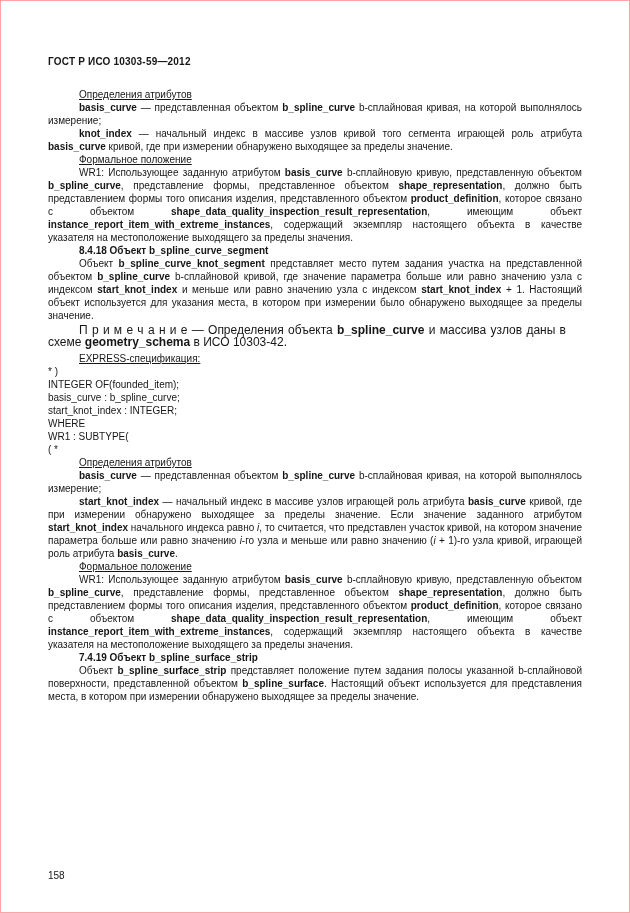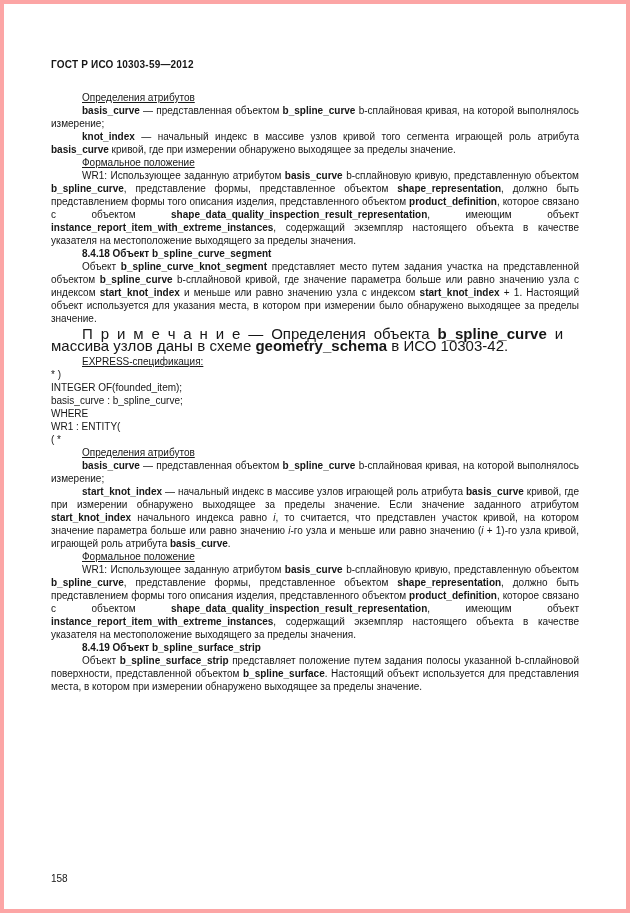--- a/index.html
+++ b/index.html
@@ -6,34 +6,34 @@
   html, body { background: #ffffff; }
   body {
     width: 630px; height: 913px;
     font-family: "Liberation Sans", sans-serif;
     color: #161616;
   }
   .page {
     position: relative;
     width: 630px; height: 913px;
     background: #ffffff;
-    border: 4px solid #fca5a5;
+    border: 1px solid #fca5a5;
     padding: 50px 47px 0 47px;
     overflow: hidden;
   }
   .page-header { margin-bottom: 19px; }
   .header-title {
     font-weight: bold;
     font-size: 10px;
     letter-spacing: 0.2px;
   }
   .page-body { font-size: 10px; line-height: 13px; }
   .blk-p { text-align: justify; text-indent: 31px; }
   .blk-note {
-    font-size: 15px; line-height: 11.5px;
+    font-size: 12px; line-height: 11.5px;
     text-align: justify; text-indent: 31px;
     margin: 3px 16px 4px 0;
   }
   .blk-code { text-align: left; text-indent: 0; white-space: pre-wrap; }
   .rb { font-weight: bold; }
   .ri { font-style: italic; }
   .ru { text-decoration: underline; }
   .page-footer {
     position: absolute; left: 47px; top: 869px;
     font-size: 10px;
@@ -53,28 +53,29 @@
       <div class="blk blk-p"><span class="rb">knot_index</span><span> — начальный индекс в массиве узлов кривой того сегмента играющей роль атрибута </span><span class="rb">basis_curve</span><span> кривой, где при измерении обнаружено выходящее за пределы значение.</span></div>
       <div class="blk blk-p"><span class="ru">Формальное положение</span></div>
       <div class="blk blk-p"><span>WR1: Использующее заданную атрибутом </span><span class="rb">basis_curve</span><span> b-сплайновую кривую, представленную объектом </span><span class="rb">b_spline_curve</span><span>, представление формы, представленное объектом </span><span class="rb">shape_representation</span><span>, должно быть представлением формы того описания изделия, представленного объектом </span><span class="rb">product_definition</span><span>, которое связано с объектом </span><span class="rb">shape_data_quality_inspection_result_representation</span><span>, имеющим объект </span><span class="rb">instance_report_item_with_extreme_instances</span><span>, содержащий экземпляр настоящего объекта в качестве указателя на местоположение выходящего за пределы значения.</span></div>
       <div class="blk blk-p"><span class="rb">8.4.18 Объект b_spline_curve_segment</span></div>
       <div class="blk blk-p"><span>Объект </span><span class="rb">b_spline_curve_knot_segment</span><span> представляет место путем задания участка на представленной объектом </span><span class="rb">b_spline_curve</span><span> b-сплайновой кривой, где значение параметра больше или равно значению узла с индексом </span><span class="rb">start_knot_index</span><span> и меньше или равно значению узла с индексом </span><span class="rb">start_knot_index</span><span> + 1. Настоящий объект используется для указания места, в котором при измерении было обнаружено выходящее за пределы значение.</span></div>
       <div class="blk blk-note"><span>П р и м е ч а н и е — Определения объекта </span><span class="rb">b_spline_curve</span><span> и массива узлов даны в схеме </span><span class="rb">geometry_schema</span><span> в ИСО 10303-42.</span></div>
       <div class="blk blk-p"><span class="ru">EXPRESS-спецификация:</span></div>
       <div class="blk blk-code"><span>* )</span></div>
       <div class="blk blk-code"><span>INTEGER OF(founded_item);</span></div>
       <div class="blk blk-code"><span>basis_curve : b_spline_curve;</span></div>
+      <div class="blk blk-code"><span>start_knot_index : INTEGER;</span></div>
       <div class="blk blk-code"><span>WHERE</span></div>
-      <div class="blk blk-code"><span>WR1 : ENTITY(</span></div>
+      <div class="blk blk-code"><span>WR1 : SUBTYPE(</span></div>
       <div class="blk blk-code"><span>( *</span></div>
       <div class="blk blk-p"><span class="ru">Определения атрибутов</span></div>
       <div class="blk blk-p"><span class="rb">basis_curve</span><span> — представленная объектом </span><span class="rb">b_spline_curve</span><span> b-сплайновая кривая, на которой выполнялось измерение;</span></div>
       <div class="blk blk-p"><span class="rb">start_knot_index</span><span> — начальный индекс в массиве узлов играющей роль атрибута </span><span class="rb">basis_curve</span><span> кривой, где при измерении обнаружено выходящее за пределы значение. Если значение заданного атрибутом </span><span class="rb">start_knot_index</span><span> начального индекса равно </span><span class="ri">i</span><span>, то считается, что представлен участок кривой, на котором значение параметра больше или равно значению </span><span class="ri">i</span><span>-го узла и меньше или равно значению (</span><span class="ri">i</span><span> + 1)-го узла кривой, играющей роль атрибута </span><span class="rb">basis_curve</span><span>.</span></div>
       <div class="blk blk-p"><span class="ru">Формальное положение</span></div>
       <div class="blk blk-p"><span>WR1: Использующее заданную атрибутом </span><span class="rb">basis_curve</span><span> b-сплайновую кривую, представленную объектом </span><span class="rb">b_spline_curve</span><span>, представление формы, представленное объектом </span><span class="rb">shape_representation</span><span>, должно быть представлением формы того описания изделия, представленного объектом </span><span class="rb">product_definition</span><span>, которое связано с объектом </span><span class="rb">shape_data_quality_inspection_result_representation</span><span>, имеющим объект </span><span class="rb">instance_report_item_with_extreme_instances</span><span>, содержащий экземпляр настоящего объекта в качестве указателя на местоположение выходящего за пределы значения.</span></div>
-      <div class="blk blk-p"><span class="rb">8.4.19 Объект b_spline_surface_strip</span></div>
+      <div class="blk blk-p"><span class="rb">7.4.19 Объект b_spline_surface_strip</span></div>
       <div class="blk blk-p"><span>Объект </span><span class="rb">b_spline_surface_strip</span><span> представляет положение путем задания полосы указанной b-сплайновой поверхности, представленной объектом </span><span class="rb">b_spline_surface</span><span>. Настоящий объект используется для представления места, в котором при измерении обнаружено выходящее за пределы значение.</span></div>
     </div>
 
   <div class="page-footer">
     <span>158</span>
   </div>
 </div>
 
 </body></html>

